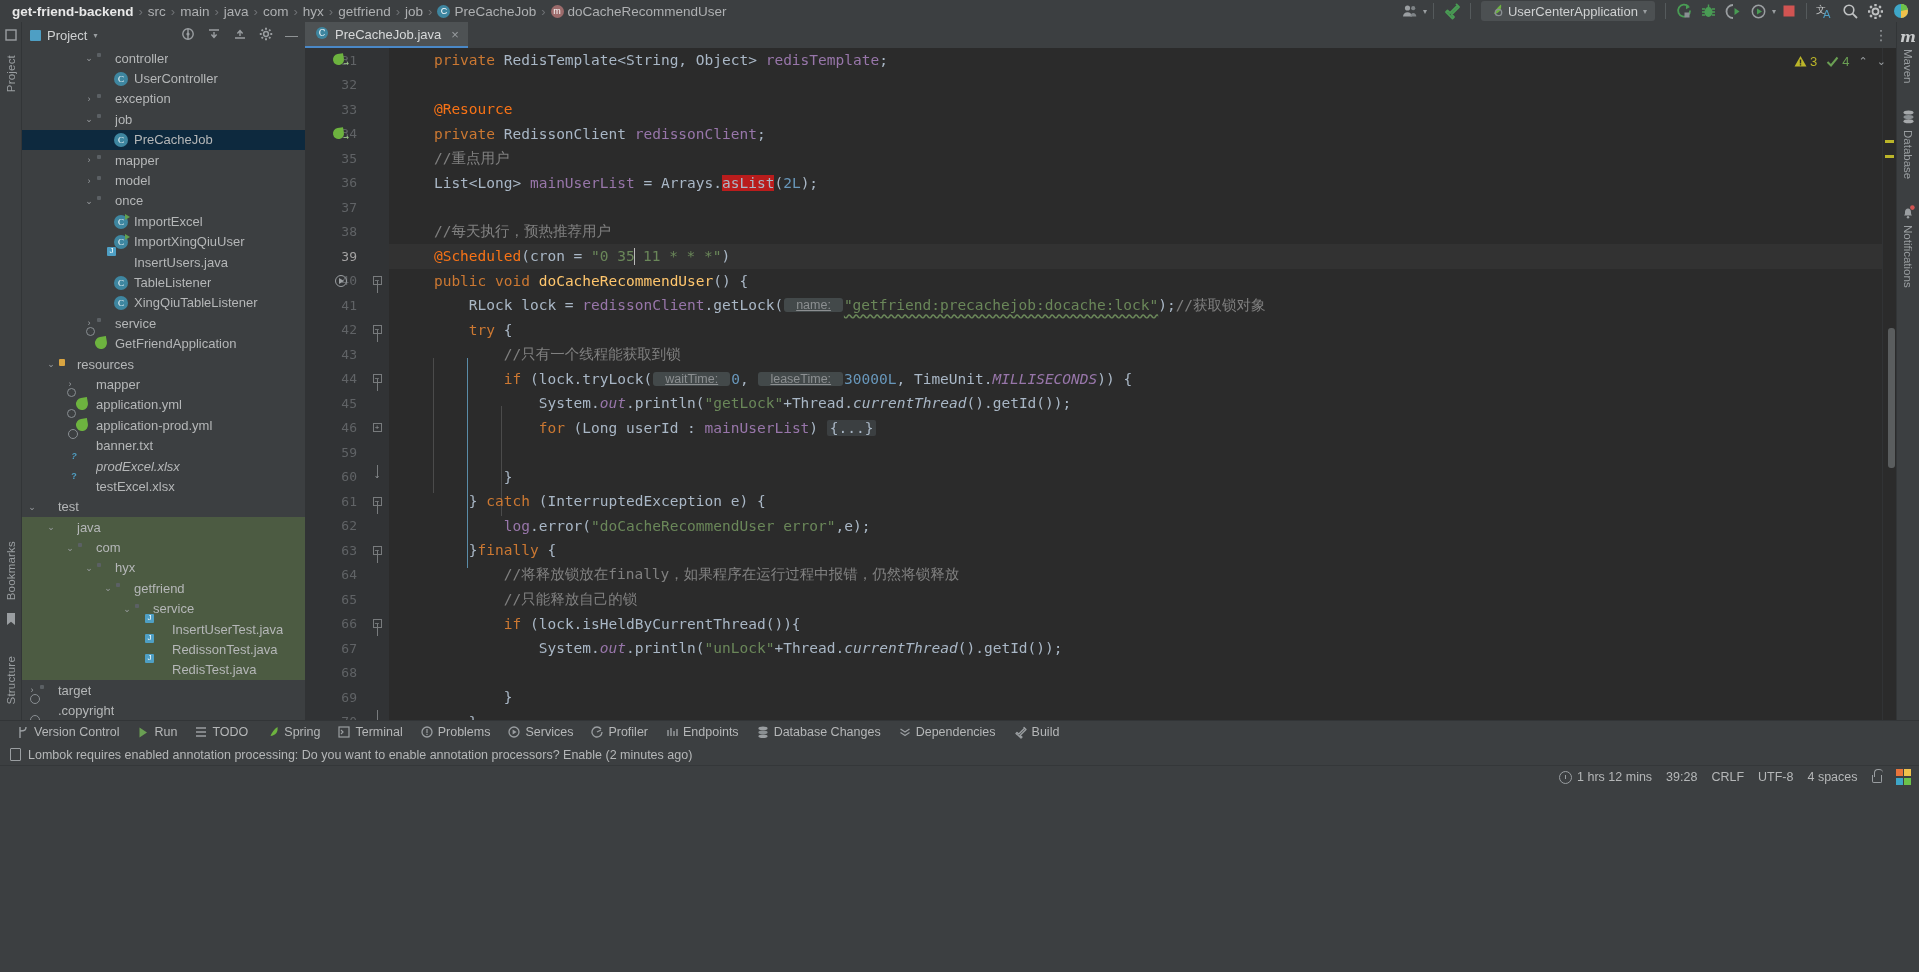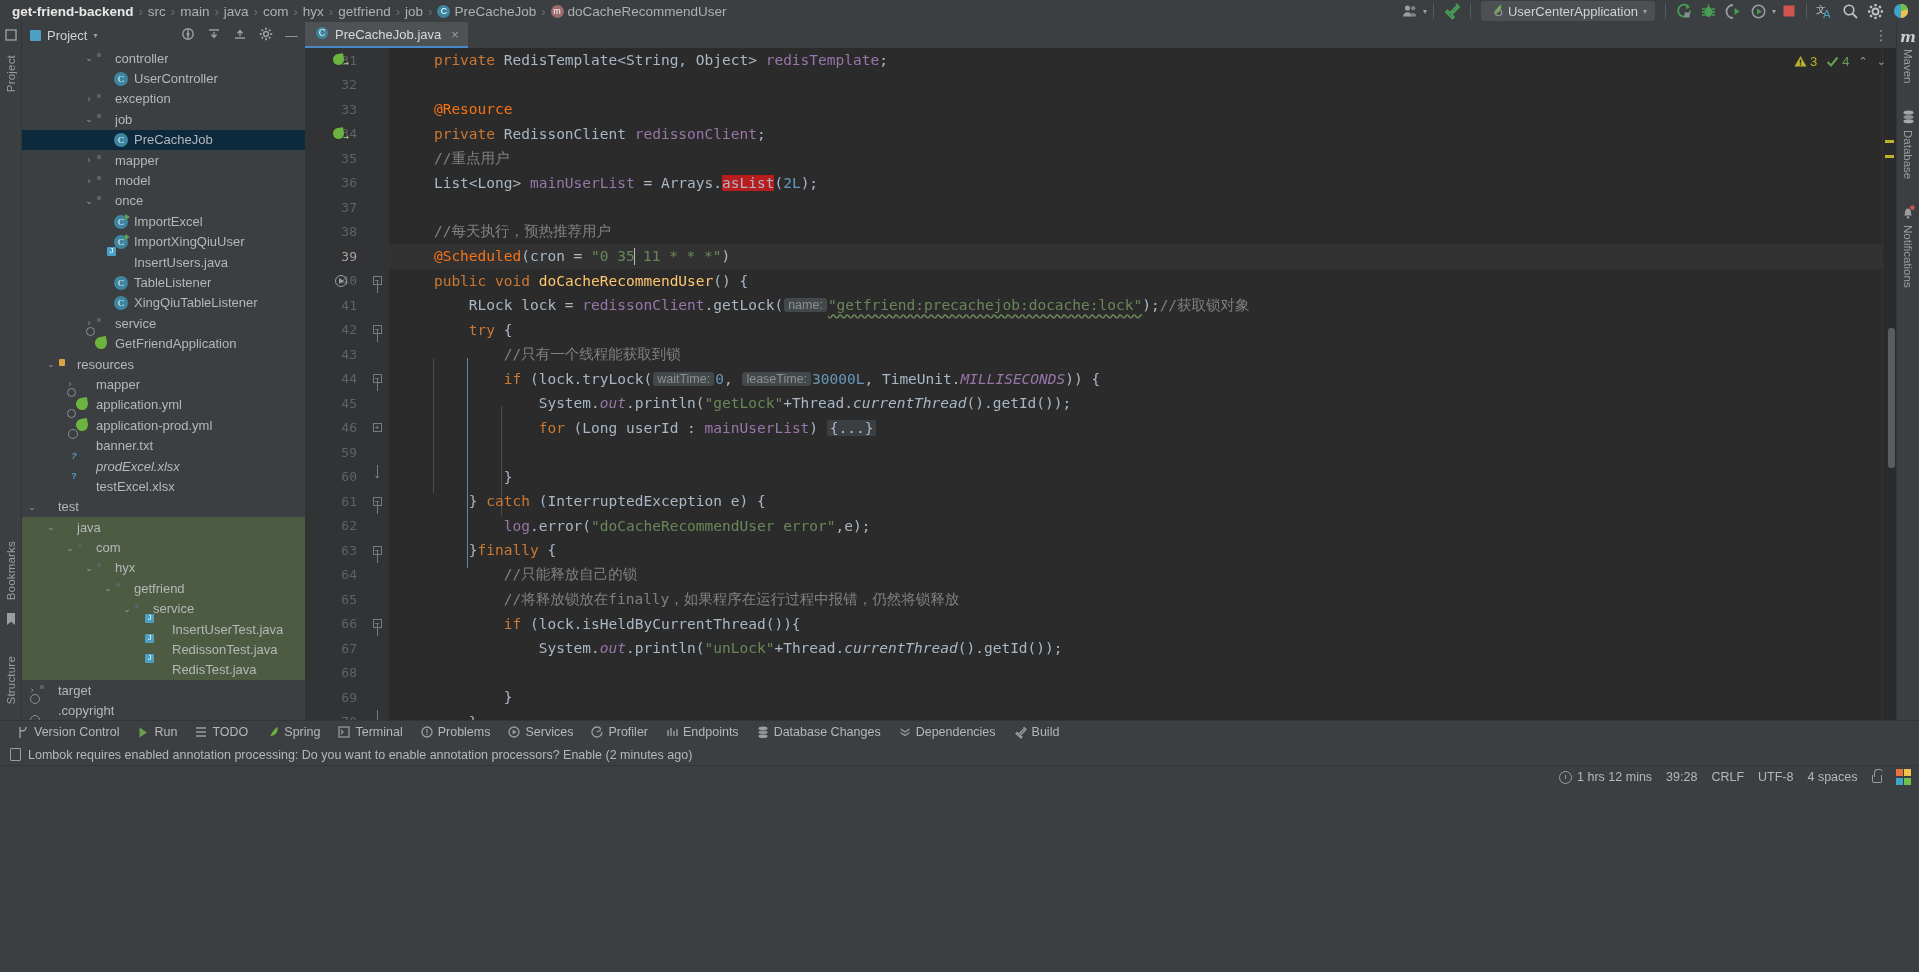--- a/index.html
+++ b/index.html
@@ -146,21 +146,21 @@
   .str { color: #6a8759; }
   .num { color: #6897bb; }
   .anno { color: #f97316; }
   .cmt { color: #808080; }
   .fld { color: #9876aa; }
   .mth { color: #ffc66d; }
   .stat { color: #9876aa; font-style: italic; }
   .txt { color: #a9b7c6; }
   .hint {
     background: #43494a; color: #8c8f91; font-size: 12.5px; border-radius: 3px;
-    padding: 0px 4px; font-family: "Liberation Sans", sans-serif; margin: 0 1px;
+    padding: 0px 12px; font-family: "Liberation Sans", sans-serif; margin: 0 1px; text-decoration: underline;
   }
   .fldph { background: #3b3f41; color:#a9b7c6; border-radius:2px; padding:0 3px; }
   .wavy { text-decoration: underline; text-decoration-style: wavy; text-decoration-color: #6a8759; text-underline-offset: 3px; }
   .hl-search { background: #b91c1c; }
   .caretbar { display:inline-block; width:1.5px; height:17px; background:#bbbbbb; vertical-align:-3px; margin:0 -1px; }
   .indent-guide { position:absolute; top:0; bottom:0; width:1px; background:#4b4b4b; }
   .indent-guide.active { background: #5a8ca8; }
 
   
   .inspect {
@@ -776,22 +776,22 @@
               <div class="codeline"><span class="txt">        </span><span class="kw">try </span><span class="txt">{</span></div>
               <div class="codeline"><span class="txt">            </span><span class="cmt">//只有一个线程能获取到锁</span></div>
               <div class="codeline"><span class="txt">            </span><span class="kw">if </span><span class="txt">(lock.tryLock(</span><span class="hint">waitTime:</span><span class="num">0</span><span class="txt">, </span><span class="hint">leaseTime:</span><span class="num">30000L</span><span class="txt">, TimeUnit.</span><span class="stat">MILLISECONDS</span><span class="txt">)) {</span></div>
               <div class="codeline"><span class="txt">                System.</span><span class="stat">out</span><span class="txt">.println(</span><span class="str">"getLock"</span><span class="txt">+Thread.</span><span class="txt" style="font-style: italic;">currentThread</span><span class="txt">().getId());</span></div>
               <div class="codeline"><span class="txt">                </span><span class="kw">for </span><span class="txt">(Long </span><span class="txt">userId</span><span class="txt"> : </span><span class="fld">mainUserList</span><span class="txt">) </span><span class="fldph">{...}</span></div>
               <div class="codeline"></div>
               <div class="codeline"><span class="txt">            </span><span class="txt">}</span></div>
               <div class="codeline"><span class="txt">        </span><span class="txt">} </span><span class="kw">catch </span><span class="txt">(InterruptedException </span><span class="txt">e</span><span class="txt">) {</span></div>
               <div class="codeline"><span class="txt">            </span><span class="fld">log</span><span class="txt">.error(</span><span class="str">"doCacheRecommendUser error"</span><span class="txt">,e);</span></div>
               <div class="codeline"><span class="txt">        </span><span class="txt">}</span><span class="kw">finally </span><span class="txt">{</span></div>
+              <div class="codeline"><span class="txt">            </span><span class="cmt">//将释放锁放在finally，如果程序在运行过程中报错，仍然将锁释放</span></div>
               <div class="codeline"><span class="txt">            </span><span class="cmt">//只能释放自己的锁</span></div>
-              <div class="codeline"><span class="txt">            </span><span class="cmt">//将释放锁放在finally，如果程序在运行过程中报错，仍然将锁释放</span></div>
               <div class="codeline"><span class="txt">            </span><span class="kw">if </span><span class="txt">(lock.isHeldByCurrentThread()){</span></div>
               <div class="codeline"><span class="txt">                System.</span><span class="stat">out</span><span class="txt">.println(</span><span class="str">"unLock"</span><span class="txt">+Thread.</span><span class="txt" style="font-style: italic;">currentThread</span><span class="txt">().getId());</span></div>
               <div class="codeline"></div>
               <div class="codeline"><span class="txt">            </span><span class="txt">}</span></div>
               <div class="codeline"><span class="txt">        </span><span class="txt">}</span></div>
             </div>
         </div>
         <div class="markercol">
           <div class="marker" style="top:92px"></div>
           <div class="marker" style="top:107px"></div>

